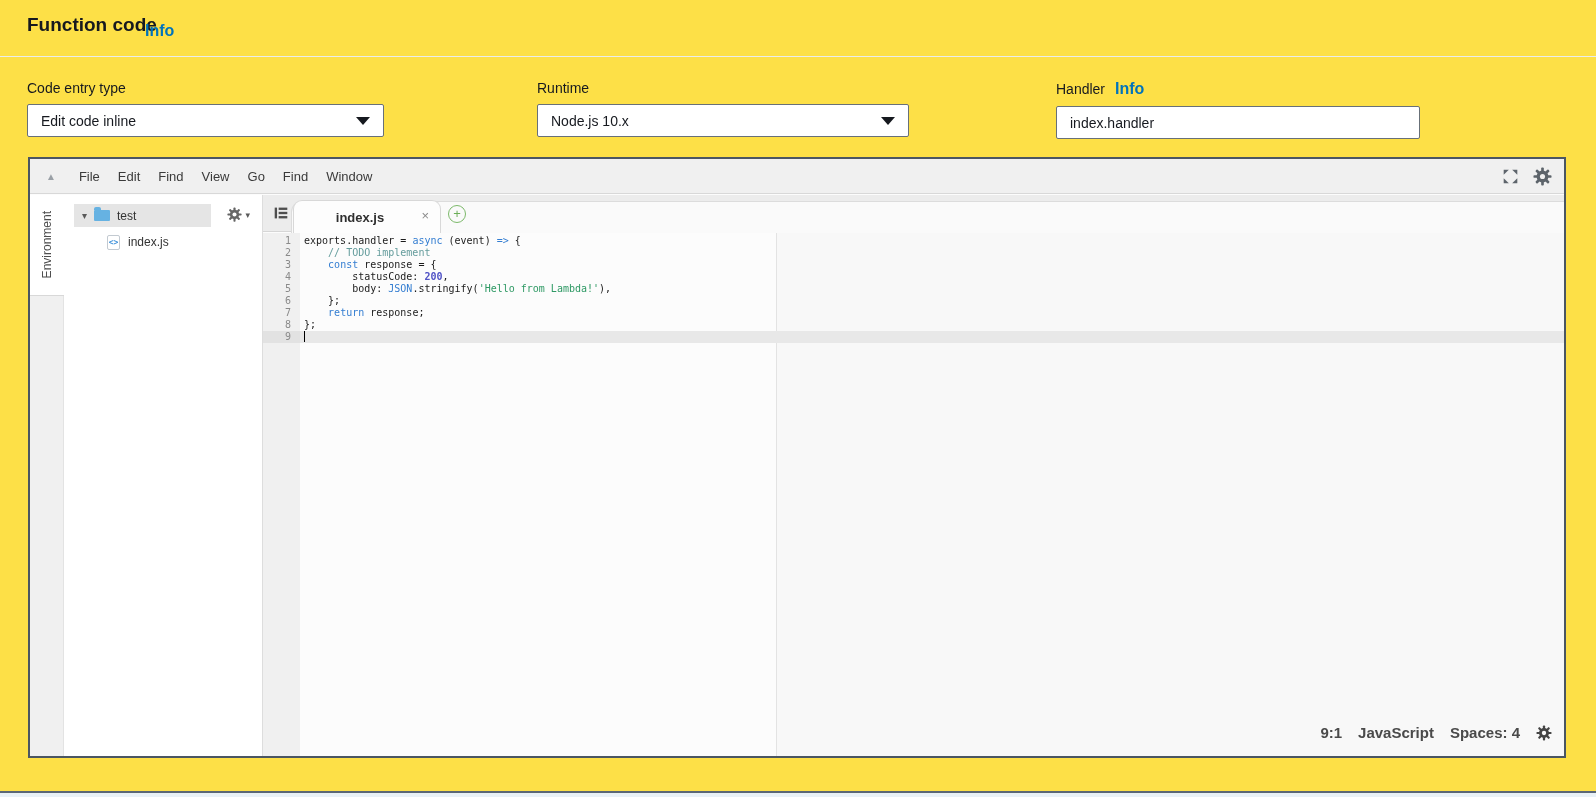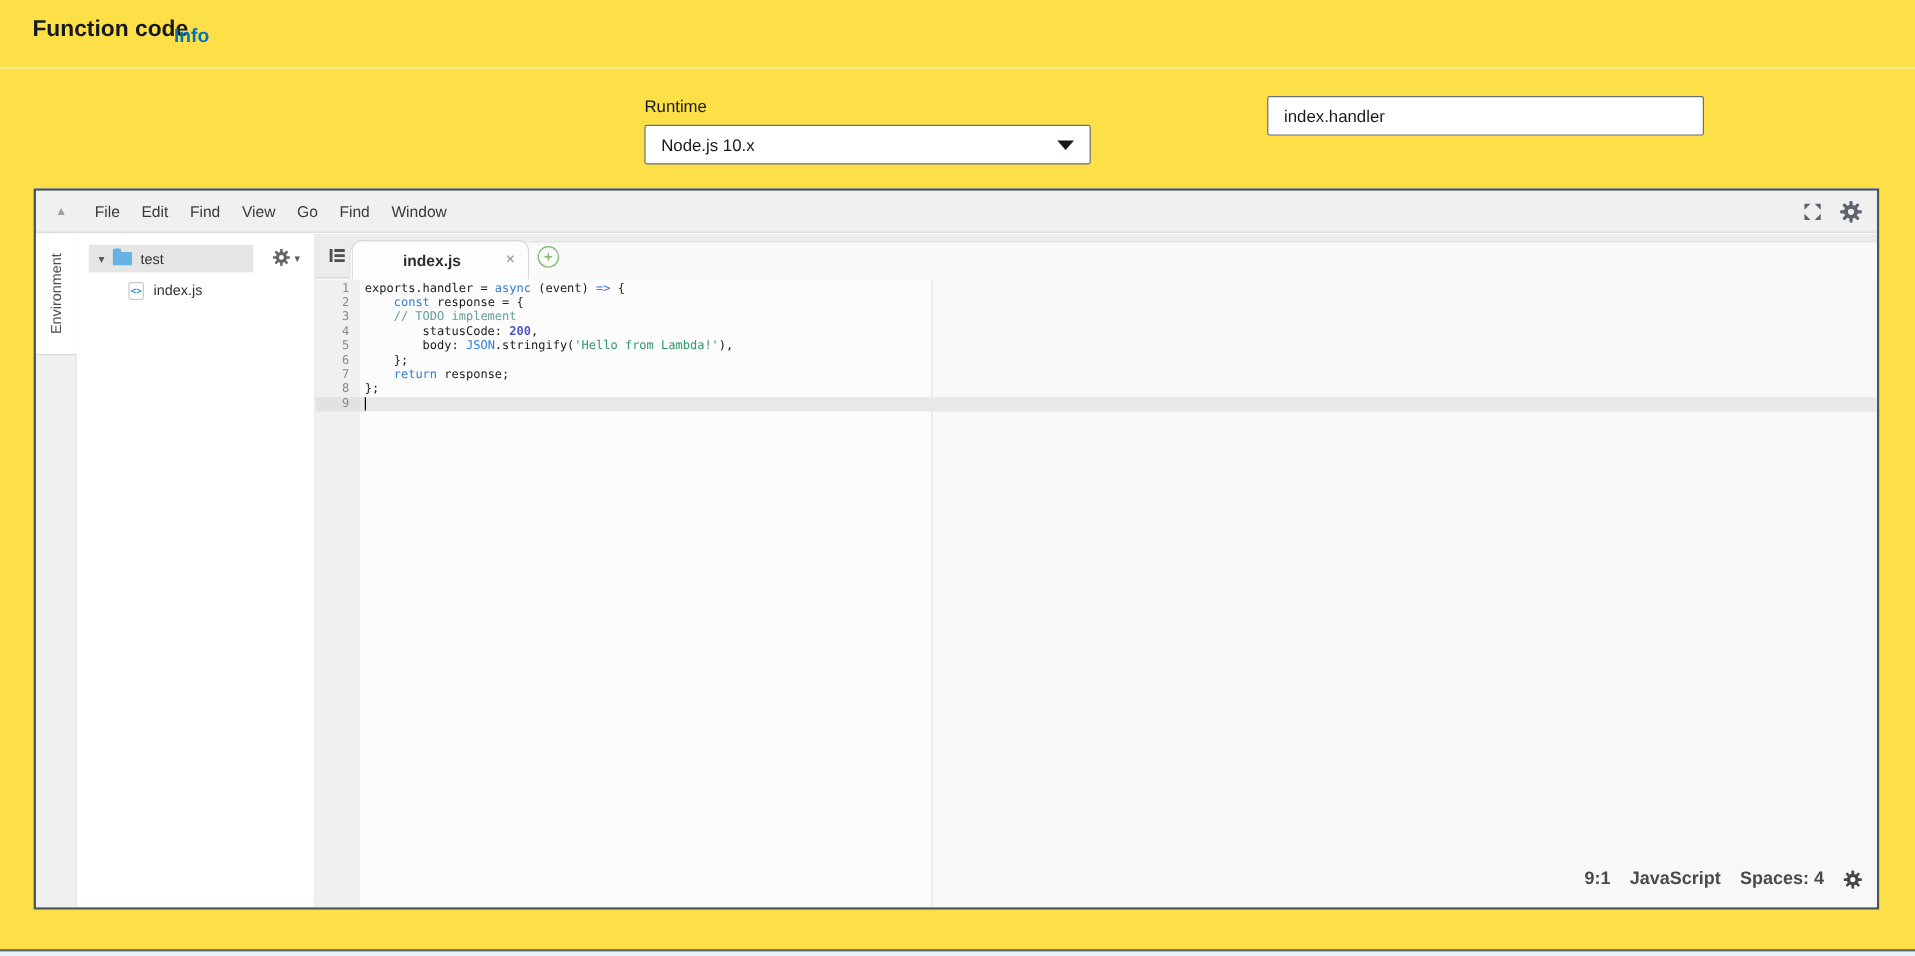--- a/index.html
+++ b/index.html
@@ -104,30 +104,40 @@
 </style>
 </head>
 <body>
 
 <div class="page">
 
   <div class="hdr-title">Function code</div>
   <div class="hdr-info info-link">Info</div>
   <div class="hdr-divider"></div>
 
+  <div class="field f1">
+    <div class="lbl">Code entry type</div>
+    <div class="box select">
+      <span>Edit code inline</span>
+      <span class="caret-down"></span>
+    </div>
+  </div>
 
   <div class="field f2">
     <div class="lbl">Runtime</div>
     <div class="box select">
       <span>Node.js 10.x</span>
       <span class="caret-down"></span>
     </div>
   </div>
 
   <div class="field f3">
+    <div class="lbl">
+      <span>Handler</span><span class="info-link">Info</span>
+    </div>
     <div class="box">
       <input type="text" value="index.handler" style="">
     </div>
   </div>
 
   <div class="editor">
 
     <div class="menubar">
       <span class="collapse-tri">▲</span>
       <span class="menu-item">File</span>
@@ -225,22 +235,22 @@
               <div class="ln">3</div>
               <div class="ln">4</div>
               <div class="ln">5</div>
               <div class="ln">6</div>
               <div class="ln">7</div>
               <div class="ln">8</div>
               <div class="ln active">9</div>
             </div>
           <div class="lines">
               <div class="cl"><span class="tk-p">exports.handler = </span><span class="tk-k">async</span><span class="tk-p"> (event) </span><span class="tk-k">=&gt;</span><span class="tk-p"> {</span></div>
+              <div class="cl"><span class="tk-c">    // TODO implement</span></div>
               <div class="cl"><span class="tk-p">    </span><span class="tk-k">const</span><span class="tk-p"> response = {</span></div>
-              <div class="cl"><span class="tk-c">    // TODO implement</span></div>
               <div class="cl"><span class="tk-p">        statusCode: </span><span class="tk-n">200</span><span class="tk-p">,</span></div>
               <div class="cl"><span class="tk-p">        body: </span><span class="tk-k">JSON</span><span class="tk-p">.stringify(</span><span class="tk-s">'Hello from Lambda!'</span><span class="tk-p">),</span></div>
               <div class="cl"><span class="tk-p">    };</span></div>
               <div class="cl"><span class="tk-p">    </span><span class="tk-k">return</span><span class="tk-p"> response;</span></div>
               <div class="cl"><span class="tk-p">};</span></div>
               <div class="cl active"><span class="cursor"></span></div>
             </div>
         </div>
 
         <div class="statusbar">

